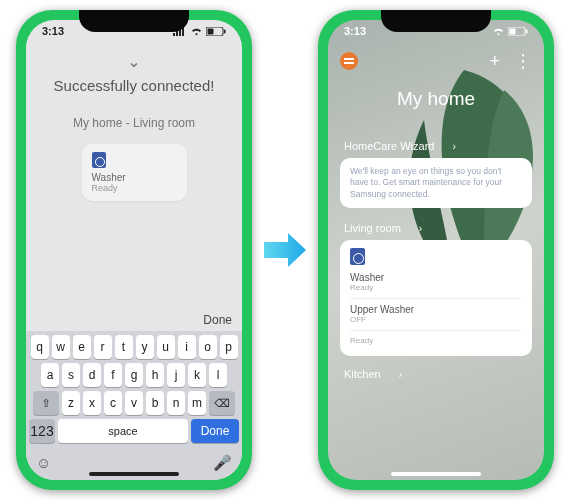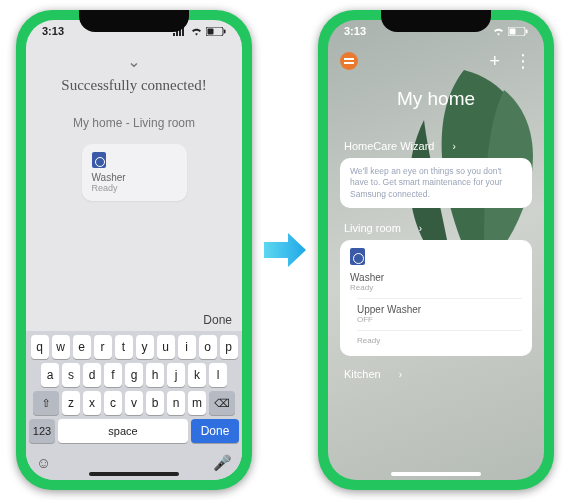--- a/index.html
+++ b/index.html
@@ -41,21 +41,21 @@
   .status-icons svg { display:block; }
 
   
   .screen.left { background: #e6e5e8; color:#444; }
   .left .statusbar { color:#222; }
   .left-content {
     padding-top: 32px; text-align: center;
     color: #555;
   }
   .chevron-down { font-size: 16px; color:#777; margin-bottom:6px;}
-  .title-success { font-size: 15px; color:#555; margin-bottom:22px;font-family:Liberation Serif, serif;}
+  .title-success { font-size: 15px; color:#555; margin-bottom:22px;}
   .subtitle-loc { font-size: 12px; color:#777; margin-bottom:14px;}
   .device-card-sm {
     width: 105px; margin: 0 auto; background:#f2f1f4;
     border-radius: 10px; padding: 8px 10px; text-align:left;
     box-shadow: 0 1px 2px rgba(0,0,0,0.06);
   }
   .washer-icon-sm {
     width: 14px; height:16px; background:#3a5aa8; border-radius:2px;
     position:relative; margin-bottom:4px;
   }
@@ -80,21 +80,21 @@
   }
   .kbd-row { display:flex; gap:3px; justify-content:center; margin-bottom:4px;}
   .key {
     background:#fff; border-radius:4px; width:18px; height:24px;
     display:flex; align-items:center; justify-content:center;
     font-size:12px; color:#222; box-shadow:0 1px 0 rgba(0,0,0,0.25);
   }
   .key.fn { background:#b6bac2; font-size:11px;}
   .key.shift { width:26px;}
   .key.bksp { width:26px;}
-  .key.num { width:26px; font-size:11px;}
+  .key.num { width:26px; font-size:14px;}
   .key.space { flex:1; font-size:11px;}
   .key.done { width:48px; background:#2f6fe0; color:#fff; font-size:12px;}
   .kbd-bottom { display:flex; justify-content:space-between; padding: 4px 10px 8px;}
   .kbd-bottom span { font-size:15px; color:#555;}
 
   
   .arrow {
     width: 46px; height:46px; position:relative;
   }
   .arrow svg { width:100%; height:100%; }
@@ -140,21 +140,21 @@
   }
   .washer-icon-lg {
     width:15px; height:17px; background:#3a5aa8; border-radius:2px;
     position:relative; margin-bottom:4px;
   }
   .washer-icon-lg::after{
     content:""; position:absolute; left:3px; top:5px;
     width:9px; height:9px; border:1.3px solid #fff; border-radius:50%;
   }
   .dl-row { display:flex; flex-direction:column; padding:3px 0;}
-  .dl-row + .dl-row { border-top:1px solid #eee; padding-top:5px; margin-top:3px;margin-left:7px;}
+  .dl-row + .dl-row { border-top:1px solid #eee; padding-top:5px; margin-top:3px;}
   .dl-name { font-size:10px; color:#555;}
   .dl-stat { font-size:8px; color:#aaa;}
   .home-indicator{
     position:absolute; bottom:4px; left:50%; transform:translateX(-50%);
     width:90px; height:4px; border-radius:3px;
   }
   .left .home-indicator{ background:#222;}
   .right .home-indicator{ background:#fff;}
 </style>
 </head>

